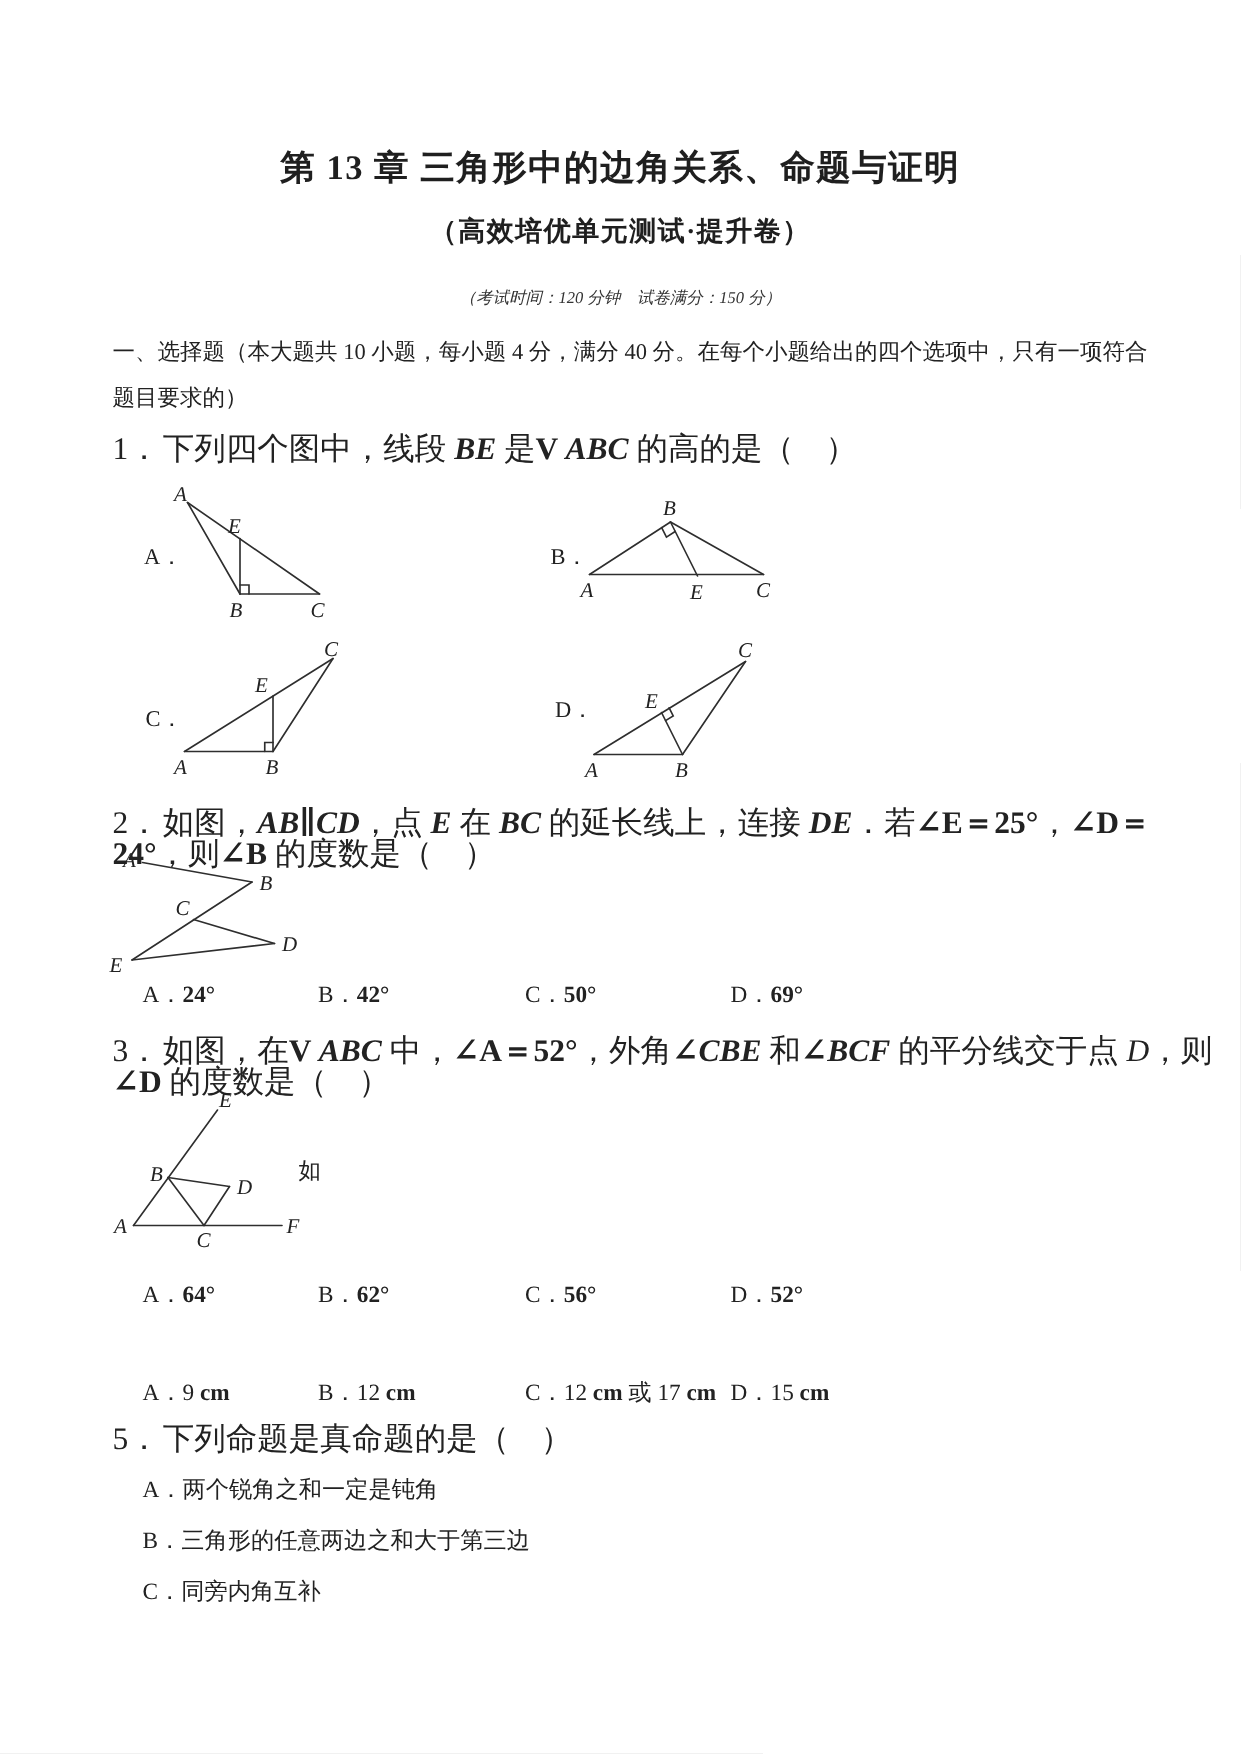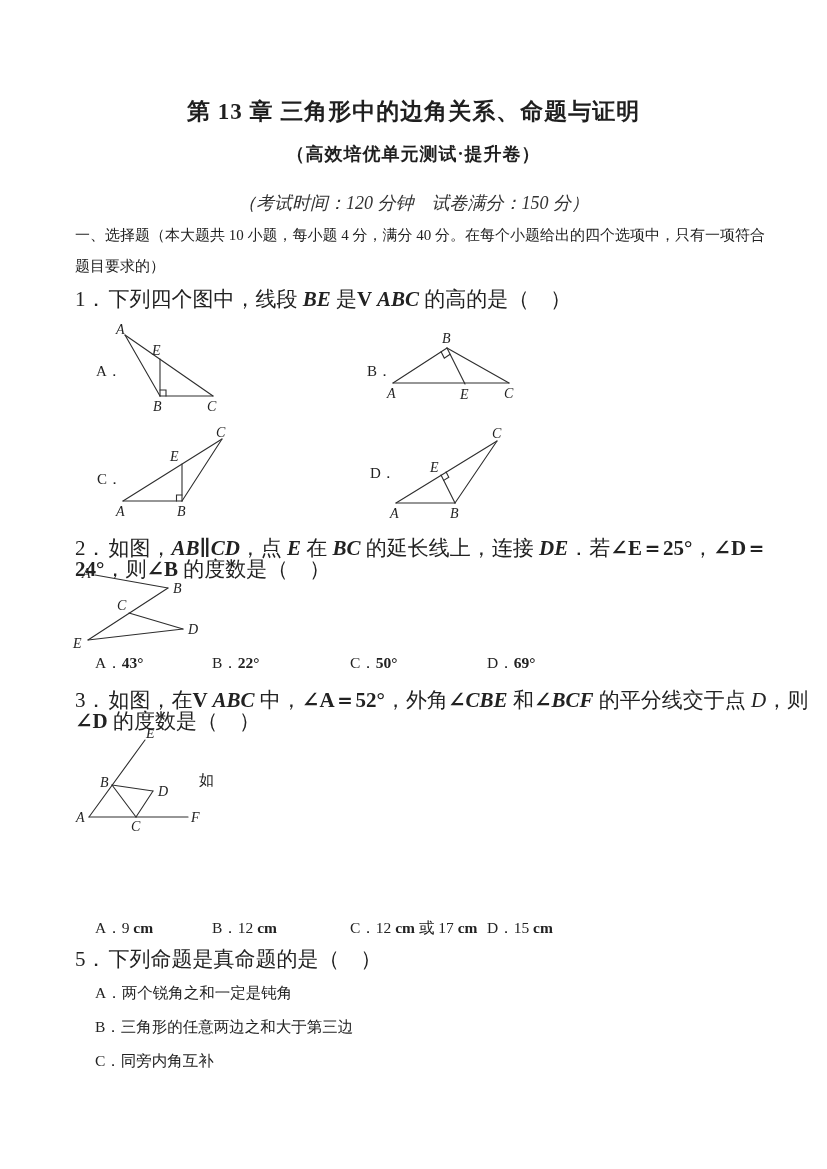--- a/index.html
+++ b/index.html
@@ -3,21 +3,21 @@
 <meta charset="utf-8">
 <style>
   html,body{margin:0;padding:0;background:#e8e8e8;}
   .page{position:relative;width:827px;height:1169px;margin:0 auto;background:#ffffff;
         font-family:"Liberation Serif","DejaVu Serif",serif;color:#1f1f1f;overflow:hidden;}
   .title{position:absolute;top:96px;left:0;width:827px;text-align:center;
          font-weight:bold;font-size:23px;letter-spacing:1px;}
   .subtitle{position:absolute;top:142px;left:0;width:827px;text-align:center;
             font-weight:bold;font-size:18px;letter-spacing:1px;}
   .examinfo{position:absolute;top:191px;left:0;width:827px;text-align:center;
-            font-size:18px;font-style:italic;color:#333;}
+            font-size:11px;font-style:italic;color:#333;}
   .section{position:absolute;top:220px;left:75px;width:694px;font-size:15px;
            line-height:31px;color:#222;}
   .qline{position:absolute;left:75px;width:735px;font-size:21px;line-height:21px;color:#222;}
   .qno{padding-right:2px;}
   .m{font-weight:bold;font-style:italic;}
   .mb{font-weight:bold;}
   .it{font-style:italic;}
   .figlabel{position:absolute;font-size:15px;color:#222;}
   .optrow{position:absolute;left:0;top:0;width:827px;height:22px;font-size:15.5px;color:#222;}
   .opt{position:absolute;top:0;white-space:nowrap;}
@@ -104,22 +104,22 @@
     <line x1="59" y1="53" x2="113" y2="69"></line>
     <line x1="18" y1="80" x2="113" y2="69"></line>
     <text x="12" y="18">A</text>
     <text x="103" y="33">B</text>
     <text x="47" y="50">C</text>
     <text x="118" y="74">D</text>
     <text x="3" y="88">E</text>
   </svg>
 
   <div class="optrow" style="top:653px">
-    <span class="opt" style="left:95px"><span>A．</span><span class="mb">43°</span></span>
-    <span class="opt" style="left:212px"><span>B．</span><span class="mb">22°</span></span>
+    <span class="opt" style="left:95px"><span>A．</span><span class="mb">24°</span></span>
+    <span class="opt" style="left:212px"><span>B．</span><span class="mb">42°</span></span>
     <span class="opt" style="left:350px"><span>C．</span><span class="mb">50°</span></span>
     <span class="opt" style="left:487px"><span>D．</span><span class="mb">69°</span></span>
   </div>
 
   <div class="qline" style="top:690px">
     <span class="qno">3．</span><span>如图，在</span><span class="mb">V </span><span class="m">ABC</span><span> 中，</span><span class="mb">∠A＝52°</span><span>，外角</span><span class="m">∠CBE</span><span> 和</span><span class="m">∠BCF</span><span> 的平分线交于点 </span><span class="it">D</span><span>，则</span><span class="mb">∠D</span><span> 的度数是（　）</span>
   </div>
 
   <svg style="left:75px;top:725px" width="148" height="112">
     <line x1="14" y1="92" x2="70" y2="15"></line>
@@ -129,20 +129,26 @@
     <line x1="61" y1="92" x2="78" y2="66"></line>
     <text x="71" y="13">E</text>
     <text x="25" y="62">B</text>
     <text x="83" y="71">D</text>
     <text x="1" y="97">A</text>
     <text x="56" y="106">C</text>
     <text x="116" y="97">F</text>
   </svg>
   <div class="stray" style="left:199px;top:771px">如</div>
 
+  <div class="optrow" style="top:853px">
+    <span class="opt" style="left:95px"><span>A．</span><span class="mb">64°</span></span>
+    <span class="opt" style="left:212px"><span>B．</span><span class="mb">62°</span></span>
+    <span class="opt" style="left:350px"><span>C．</span><span class="mb">56°</span></span>
+    <span class="opt" style="left:487px"><span>D．</span><span class="mb">52°</span></span>
+  </div>
 
 
   <div class="optrow" style="top:918px">
     <span class="opt" style="left:95px"><span>A．</span><span>9 </span><span class="mb">cm</span></span>
     <span class="opt" style="left:212px"><span>B．</span><span>12 </span><span class="mb">cm</span></span>
     <span class="opt" style="left:350px"><span>C．</span><span>12 </span><span class="mb">cm</span><span> 或 17 </span><span class="mb">cm</span></span>
     <span class="opt" style="left:487px"><span>D．</span><span>15 </span><span class="mb">cm</span></span>
   </div>
 
   <div class="qline" style="top:949px">

